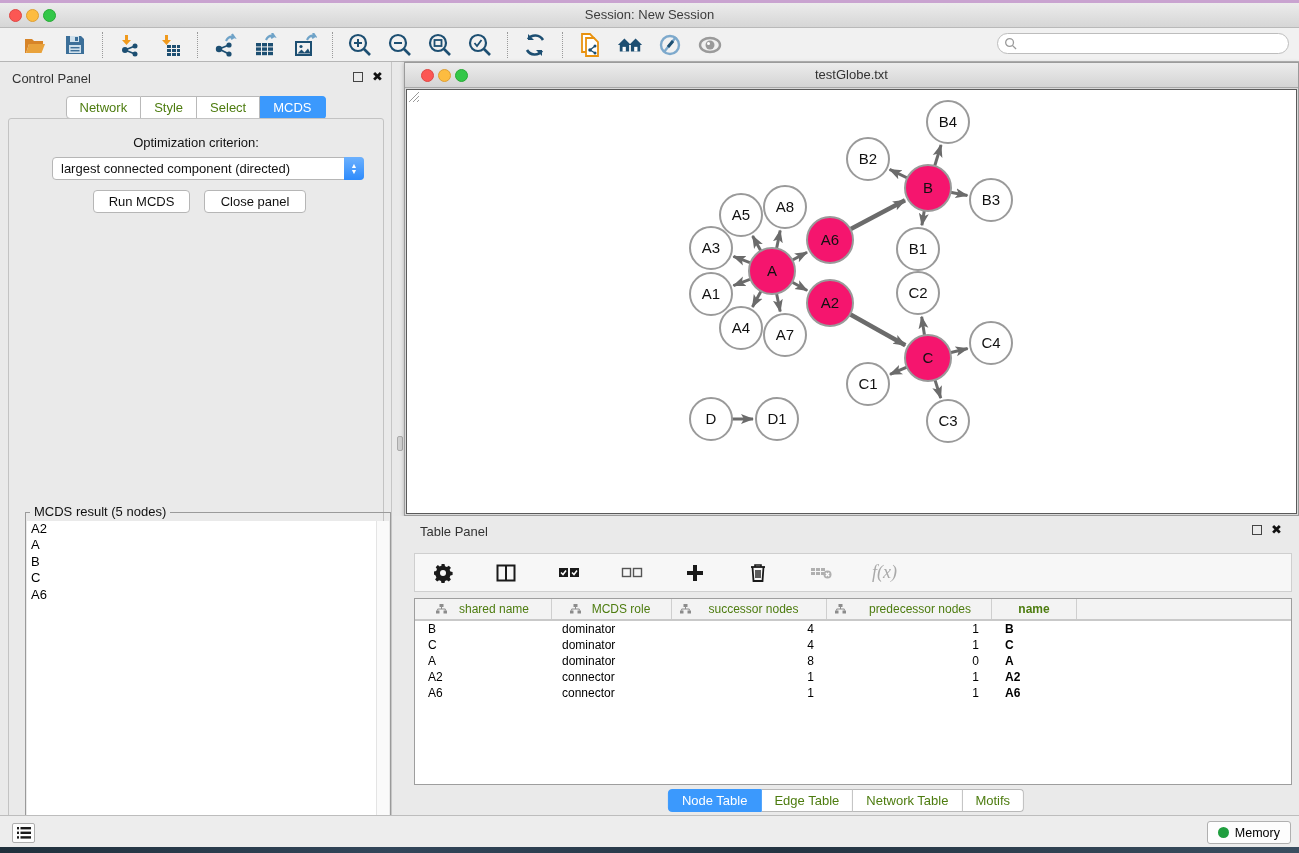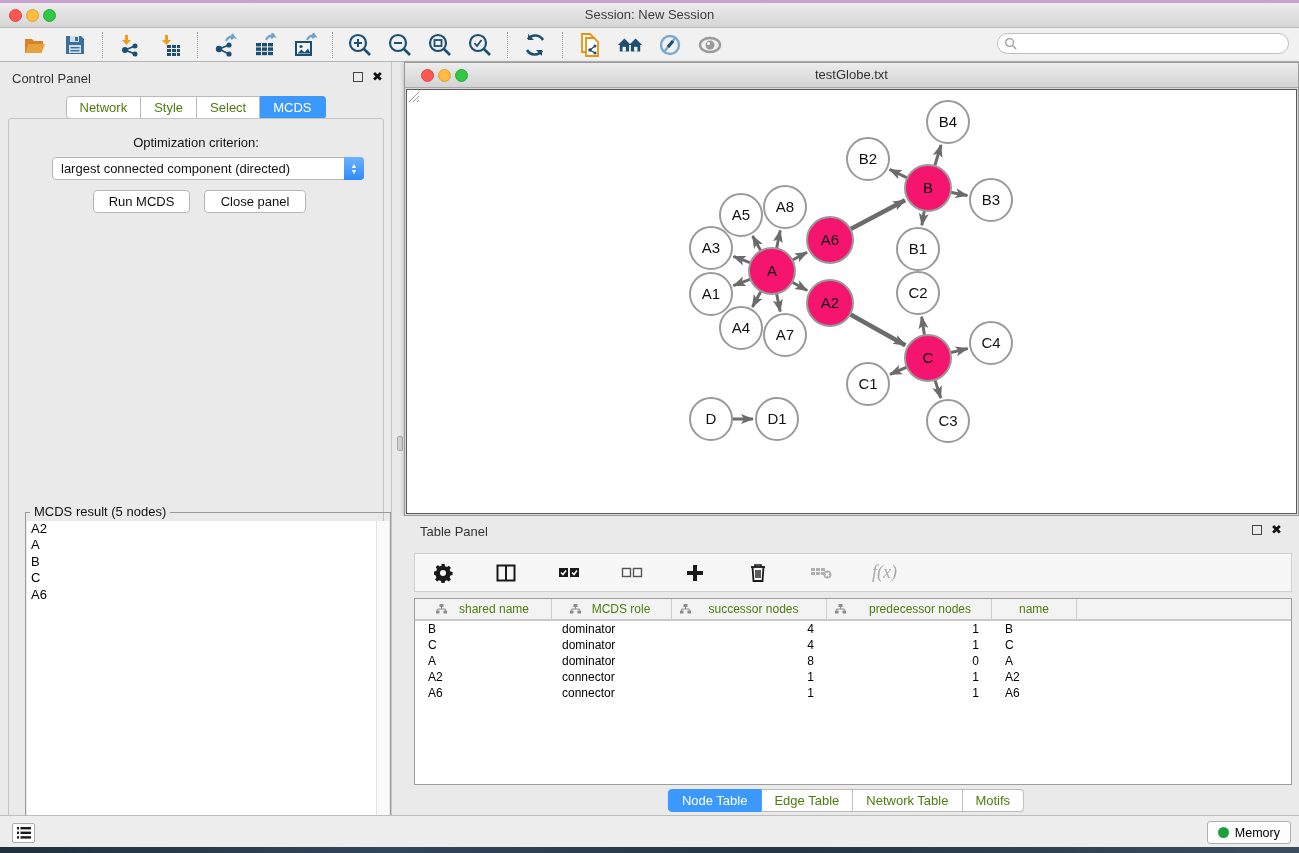--- a/index.html
+++ b/index.html
@@ -105,21 +105,21 @@
   .hcell { display:flex; align-items:center; border-right:1px solid #cfcfcf; font-size:12px;
     color:#4d7c0f; position:relative; }
   .hcell .htxt { flex:1; text-align:center; padding-right:10px; }
   .hcell .tree { margin-left:8px; }
   .trow { display:flex; height:16px; align-items:center; font-size:12px; color:#000; }
   .tcell { overflow:hidden; white-space:nowrap; }
   .c0 { width:137px; padding-left:13px; }
   .c1 { width:120px; padding-left:10px; }
   .c2 { width:155px; text-align:right; padding-right:13px; }
   .c3 { width:165px; text-align:right; padding-right:13px;gap:13px; }
-  .c4 { width:85px; padding-left:13px; }
+  .c4 { width:85px; padding-left:13px;font-weight:bold; }
   #tp-tabs { top:273px; left:50%; transform:translateX(-50%); }
 
   
   #status-bar { left:0; top:815px; width:1299px; height:32px; background:#ededed;
     border-top:1px solid #bdbdbd; }
   #panel-list-btn { position:absolute; left:12px; top:7px; width:23px; height:20px; background:#fdfdfd;
     border:1px solid #aeaeae; border-radius:2px; display:flex; align-items:center; justify-content:center; }
   #memory-btn { position:absolute; right:8px; top:5px; height:23px; background:#fdfdfd;
     border:1px solid #b0b0b0; border-radius:3px; display:flex; align-items:center; gap:6px;
     padding:0 10px; font-size:12.5px; color:#000000; }

